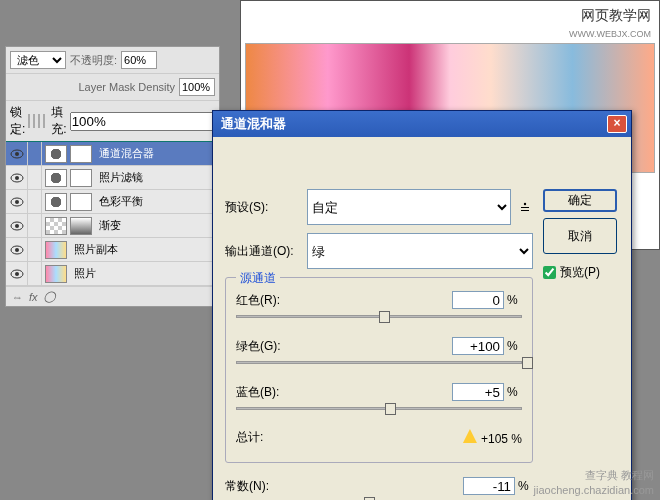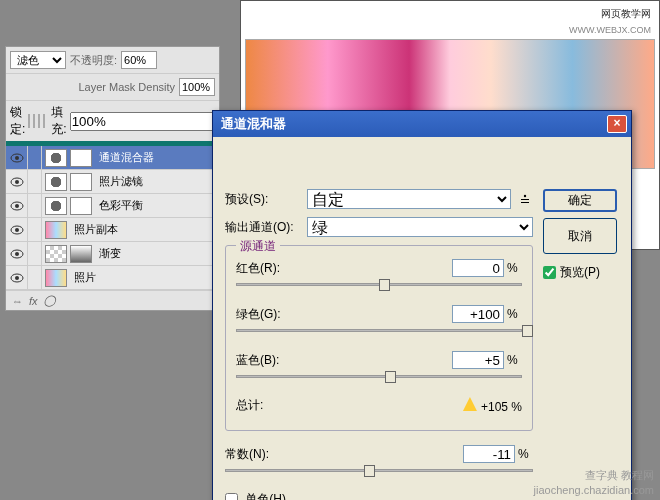--- a/index.html
+++ b/index.html
@@ -1,26 +1,26 @@
 <!DOCTYPE html>
 <html><head>
 <meta charset="utf-8">
 <style>
 *{box-sizing:border-box;margin:0;padding:0;}
 body{font-family:"Microsoft YaHei",SimSun,Arial,sans-serif;font-size:12px;background:#888;width:660px;height:500px;position:relative;overflow:hidden;}
 .bg-canvas{position:absolute;top:0;right:0;width:420px;height:250px;background:#fff;border:1px solid #555;padding:4px;}
-.bg-canvas .tag{text-align:right;color:#333;font-size:10px;padding:2px 4px;}
+.bg-canvas .tag{text-align:right;color:#333;font-size:14px;padding:2px 4px;}
 .bg-canvas .img{height:130px;background:linear-gradient(90deg,#e84,#f9c 20%,#c37 40%,#fcd 50%,#fdc 60%,#8bd 80%,#fa8);border:1px solid #aaa;margin-top:2px;}
 .layers{position:absolute;top:46px;left:5px;width:215px;background:#e4e4e4;border:1px solid #999;}
 .lyr-opts{background:#e4e4e4;padding:4px;display:flex;align-items:center;gap:4px;border-bottom:1px solid #ccc;}
 .lyr-opts select,.lyr-opts input{font-size:11px;background:#fff;border:1px solid #999;padding:1px 2px;}
 .lyr-opts .sel{width:56px;height:18px;}
 .lyr-opts .lbl{color:#666;font-size:11px;}
 .lyr-opts .pct{width:36px;height:18px;}
-.lockrow{background:#e4e4e4;padding:3px 4px;display:flex;align-items:center;gap:3px;border-bottom:5px solid #0f766e;}
+.lockrow{background:#e4e4e4;padding:3px 4px;display:flex;align-items:center;gap:3px;border-bottom:1px solid #0f766e;}
 .lockrow .ico{width:14px;height:14px;border:1px solid #aaa;background:#fff;display:inline-block;}
 .layer-list{background:#e8e8e8;text-align:right;}
 .layer-row{display:flex;align-items:center;height:24px;border-bottom:1px solid #ccc;}
 .layer-row.sel{background:#5a7bbf;color:#fff;}
 .eye{width:22px;display:flex;align-items:center;justify-content:center;border-right:1px solid #ccc;height:100%;}
 .eye svg{width:14px;height:10px;}
 .link{width:14px;border-right:1px solid #ccc;height:100%;}
 .thumbs{display:flex;align-items:center;gap:3px;padding:0 3px;}
 .thumb{width:22px;height:18px;background:#fff;border:1px solid #888;}
 .thumb.circ{background:radial-gradient(circle,#666 40%,#fff 42%);}
@@ -34,25 +34,25 @@
 
 .dlg{position:absolute;top:110px;left:212px;width:420px;background:#ece9d8;border:1px solid #0a246a;box-shadow:2px 2px 6px rgba(0,0,0,.4);}
 .titlebar{background:linear-gradient(#3b6ecb,#2b5cb8);height:26px;display:flex;align-items:center;justify-content:space-between;padding:0 4px;}
 .titlebar .t{color:#fff;font-weight:bold;font-size:13px;padding-left:4px;}
 .titlebar .x{width:20px;height:18px;background:#d9523c;color:#fff;border:1px solid #fff;font-weight:bold;text-align:center;line-height:15px;font-family:Arial;border-radius:2px;}
 .dlg-body{padding:10px 12px;display:flex;gap:10px;margin-top:42px;}
 .dlg-left{flex:1;}
 .dlg-right{width:76px;}
 .row{display:flex;align-items:center;margin-bottom:8px;gap:6px;}
 .row label{width:76px;text-align:left;}
-.row select{flex:1;height:20px;border:1px solid #7f9db9;background:#fff;font-size:16px;}
+.row select{flex:1;height:36px;border:1px solid #7f9db9;background:#fff;font-size:13px;}
 .row .out-sel{width:70px;}
 .opt-btn{width:16px;height:16px;display:inline-flex;}
 .fieldset{border:1px solid #aab;border-radius:3px;padding:10px 10px 6px;margin-top:4px;}
-.fieldset .legend{position:relative;top:-18px;background:#ece9d8;display:inline-block;padding:0 4px;color:#701a75;margin-bottom:-10px;}
+.fieldset .legend{position:relative;top:-18px;background:#ece9d8;display:inline-block;padding:0 4px;color:#1d4ed8;margin-bottom:-10px;}
 .fieldset .inner{margin-top:-12px;}
 .chan{margin-bottom:14px;}
 .chan .top{display:flex;align-items:center;justify-content:center;margin-bottom:2px;}
 .chan .top .cl{flex:1;}
 .chan .top input{width:52px;height:18px;border:1px solid #7f9db9;text-align:right;padding-right:3px;}
 .chan .top .u{width:18px;text-align:left;padding-left:3px;}
 .slider{position:relative;height:12px;}
 .slider .track{position:absolute;top:4px;left:0;right:0;height:3px;background:#bbb;border:1px solid #999;}
 .slider .knob{position:absolute;top:0;width:11px;height:12px;background:#ece9d8;border:1px solid #666;}
 .total{display:flex;justify-content:space-between;align-items:center;margin:6px 0 10px;}
@@ -139,37 +139,37 @@
       </div>
       <div class="layer-row">
         <div class="eye">
           <svg viewBox="0 0 14 10">
             <ellipse cx="7" cy="5" rx="6" ry="4" fill="none" stroke="#333"></ellipse>
             <circle cx="7" cy="5" r="2" fill="#333"></circle>
           </svg>
         </div>
         <div class="link"></div>
         <div class="thumbs">
-          <div class="thumb photo"></div>
-        </div>
-        <div class="lname">照片副本</div>
-      </div>
-      <div class="layer-row">
-        <div class="eye">
-          <svg viewBox="0 0 14 10">
-            <ellipse cx="7" cy="5" rx="6" ry="4" fill="none" stroke="#333"></ellipse>
-            <circle cx="7" cy="5" r="2" fill="#333"></circle>
-          </svg>
-        </div>
-        <div class="link"></div>
-        <div class="thumbs">
           <div class="thumb checker"></div>
           <div class="thumb grad"></div>
         </div>
         <div class="lname">渐变</div>
+      </div>
+      <div class="layer-row">
+        <div class="eye">
+          <svg viewBox="0 0 14 10">
+            <ellipse cx="7" cy="5" rx="6" ry="4" fill="none" stroke="#333"></ellipse>
+            <circle cx="7" cy="5" r="2" fill="#333"></circle>
+          </svg>
+        </div>
+        <div class="link"></div>
+        <div class="thumbs">
+          <div class="thumb photo"></div>
+        </div>
+        <div class="lname">照片副本</div>
       </div>
       <div class="layer-row">
         <div class="eye">
           <svg viewBox="0 0 14 10">
             <ellipse cx="7" cy="5" rx="6" ry="4" fill="none" stroke="#333"></ellipse>
             <circle cx="7" cy="5" r="2" fill="#333"></circle>
           </svg>
         </div>
         <div class="link"></div>
         <div class="thumbs">

